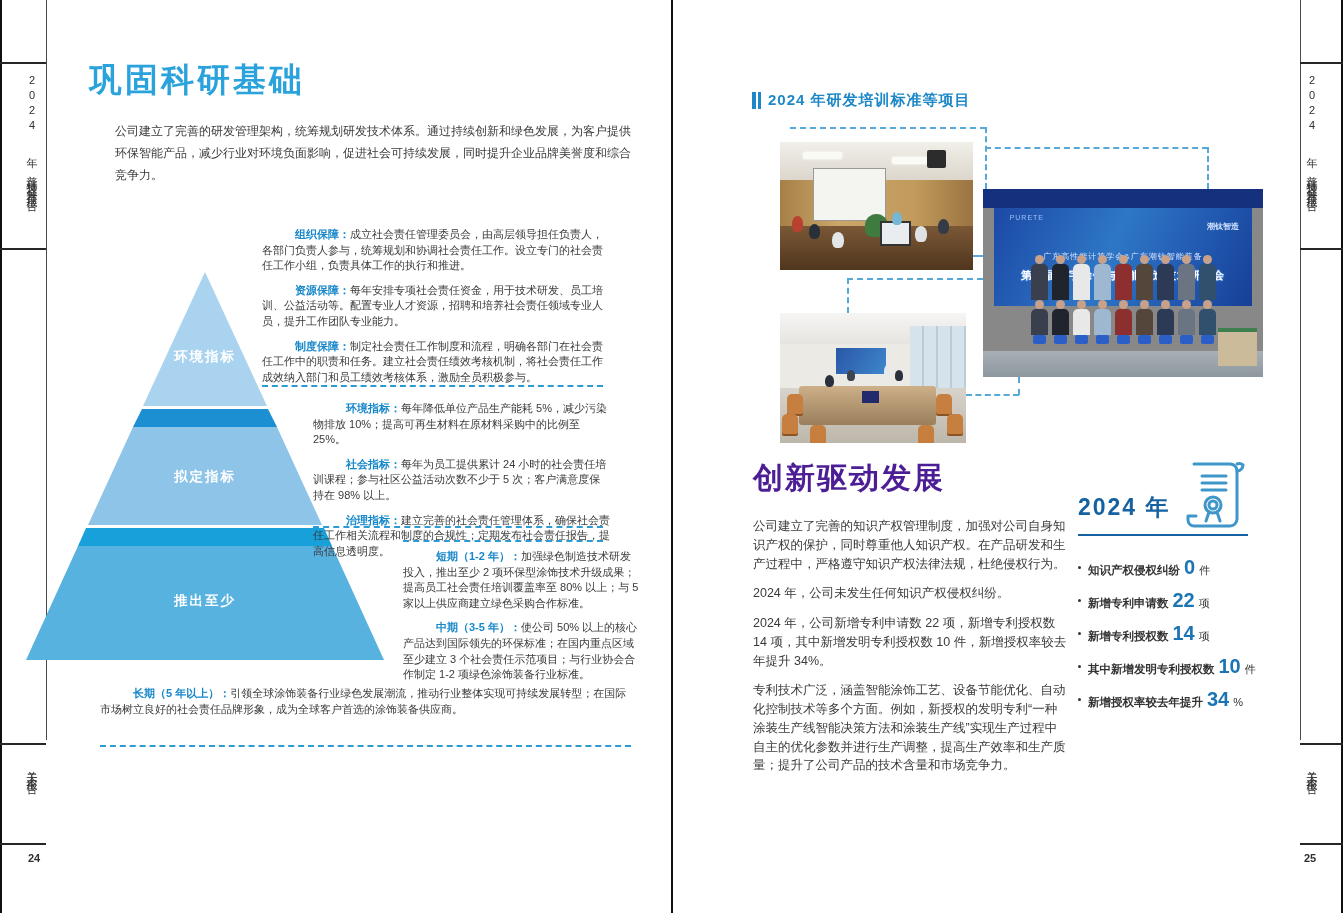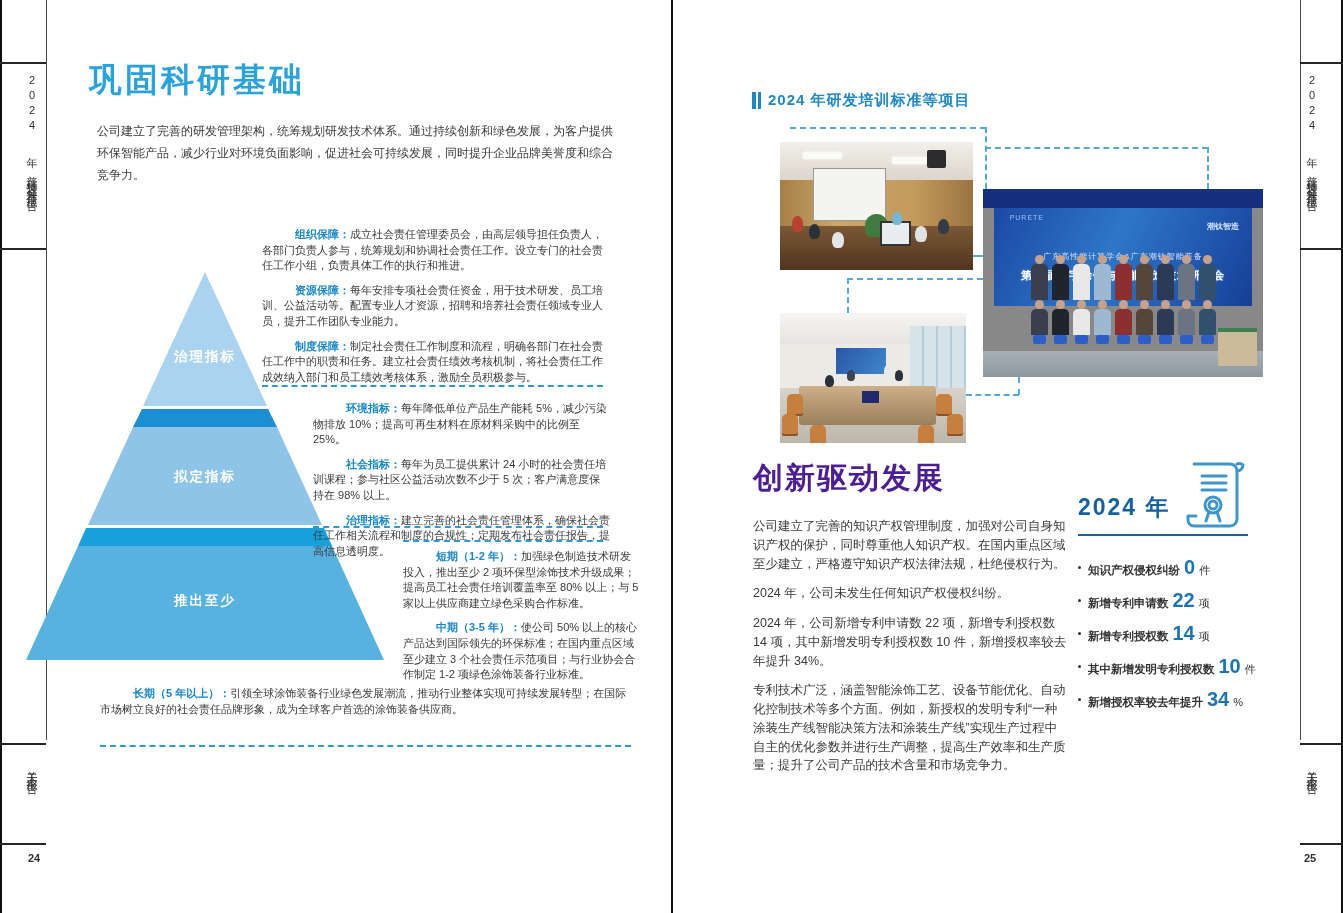--- a/index.html
+++ b/index.html
@@ -110,30 +110,30 @@
   <div class="tick" style="left:0;width:46px;top:62px;"></div>
   <div class="tick" style="left:0;width:46px;top:248px;"></div>
   <div class="tick" style="left:0;width:46px;top:743px;"></div>
   <div class="tick" style="left:0;width:46px;top:843px;"></div>
   <div class="vtext" style="left:24px;top:74px;">2024 年  普瑞特社会责任报告</div>
   <div class="vtext" style="left:24px;top:762px;">关于本报告</div>
   <div class="pagenum" style="left:28px;top:852px;">24</div>
 
   <h1 class="page-title" style="left:89px;top:58px;">巩固科研基础</h1>
 
-  <p class="intro" style="left:97px;top:120px;width:520px;">公司建立了完善的研发管理架构，统筹规划研发技术体系。通过持续创新和绿色发展，为客户提供环保智能产品，减少行业对环境负面影响，促进社会可持续发展，同时提升企业品牌美誉度和综合竞争力。</p>
+  <p class="intro" style="left:115px;top:120px;width:520px;">公司建立了完善的研发管理架构，统筹规划研发技术体系。通过持续创新和绿色发展，为客户提供环保智能产品，减少行业对环境负面影响，促进社会可持续发展，同时提升企业品牌美誉度和综合竞争力。</p>
 
   <svg class="ab" style="left:15px;top:270px;" width="380" height="392" viewBox="0 0 380 392">
     <polygon points="190,2 252,136 128,136" fill="#a9d3ee"></polygon>
     <polygon points="127,139 253,139 262,157 118,157" fill="#1b8fd1"></polygon>
     <polygon points="118,157 262,157 307,255 73,255" fill="#8dc4e8"></polygon>
     <polygon points="71,258 309,258 317,276 63,276" fill="#17a0d9"></polygon>
     <polygon points="63,276 317,276 369,390 11,390" fill="#57b2e0"></polygon>
   </svg>
-  <div class="pyr-label" style="left:205px;top:348px;">治理指标</div>
+  <div class="pyr-label" style="left:205px;top:348px;">环境指标</div>
   <div class="pyr-label" style="left:205px;top:468px;">拟定指标</div>
   <div class="pyr-label" style="left:205px;top:592px;">推出至少</div>
 
   <div class="anno ab" style="left:262px;top:227px;width:348px;">
     <p><span class="lbl">组织保障：</span><span>成立社会责任管理委员会，由高层领导担任负责人，各部门负责人参与，统筹规划和协调社会责任工作。设立专门的社会责任工作小组，负责具体工作的执行和推进。</span></p>
     <p><span class="lbl">资源保障：</span><span>每年安排专项社会责任资金，用于技术研发、员工培训、公益活动等。配置专业人才资源，招聘和培养社会责任领域专业人员，提升工作团队专业能力。</span></p>
     <p><span class="lbl">制度保障：</span><span>制定社会责任工作制度和流程，明确各部门在社会责任工作中的职责和任务。建立社会责任绩效考核机制，将社会责任工作成效纳入部门和员工绩效考核体系，激励全员积极参与。</span></p>
   </div>
   <div class="dash" style="left:262px;top:385px;width:341px;"></div>
 
@@ -249,21 +249,21 @@
     <div class="chair" style="left:90%;top:78%;"></div>
     <div class="chair" style="left:74%;top:86%;"></div>
     <div class="dotp" style="left:24%;top:48%;width:9px;height:12px;background:#2b313c;"></div>
     <div class="dotp" style="left:36%;top:44%;width:8px;height:11px;background:#3c4450;"></div>
     <div class="dotp" style="left:62%;top:44%;width:8px;height:11px;background:#2b313c;"></div>
     <div class="dotp" style="left:56%;top:40%;width:7px;height:12px;background:#e8e9ea;"></div>
   </div>
 
   <h2 class="sec-title" style="left:753px;top:458px;">创新驱动发展</h2>
   <div class="sec-body" style="left:753px;top:517px;width:316px;">
-    <p>公司建立了完善的知识产权管理制度，加强对公司自身知识产权的保护，同时尊重他人知识产权。在国内重点区域至少建立，严格遵守知识产权法律法规，杜绝侵权行为。</p>
+    <p>公司建立了完善的知识产权管理制度，加强对公司自身知识产权的保护，同时尊重他人知识产权。在产品研发和生产过程中，严格遵守知识产权法律法规，杜绝侵权行为。</p>
     <p>2024 年，公司未发生任何知识产权侵权纠纷。</p>
     <p>2024 年，公司新增专利申请数 22 项，新增专利授权数 14 项，其中新增发明专利授权数 10 件，新增授权率较去年提升 34%。</p>
     <p>专利技术广泛，涵盖智能涂饰工艺、设备节能优化、自动化控制技术等多个方面。例如，新授权的发明专利“一种涂装生产线智能决策方法和涂装生产线”实现生产过程中自主的优化参数并进行生产调整，提高生产效率和生产质量；提升了公司产品的技术含量和市场竞争力。</p>
   </div>
 
   <div class="stat-year" style="left:1078px;top:492px;">2024 年</div>
   <svg class="ab" style="left:1180px;top:456px;" width="68" height="78" viewBox="0 0 68 78">
     <g fill="none" stroke="#3f97c9" stroke-width="3" stroke-linecap="round" stroke-linejoin="round">
       <path d="M14,8 H50 a7,7 0 0 1 7,7 v48 a7,7 0 0 1 -7,7 H14 a6,6 0 0 1 -6,-6 v-4 h8"></path>
       <path d="M57,15 a6,6 0 0 0 6,-6 a6,6 0 0 0 -6,-1"></path>

